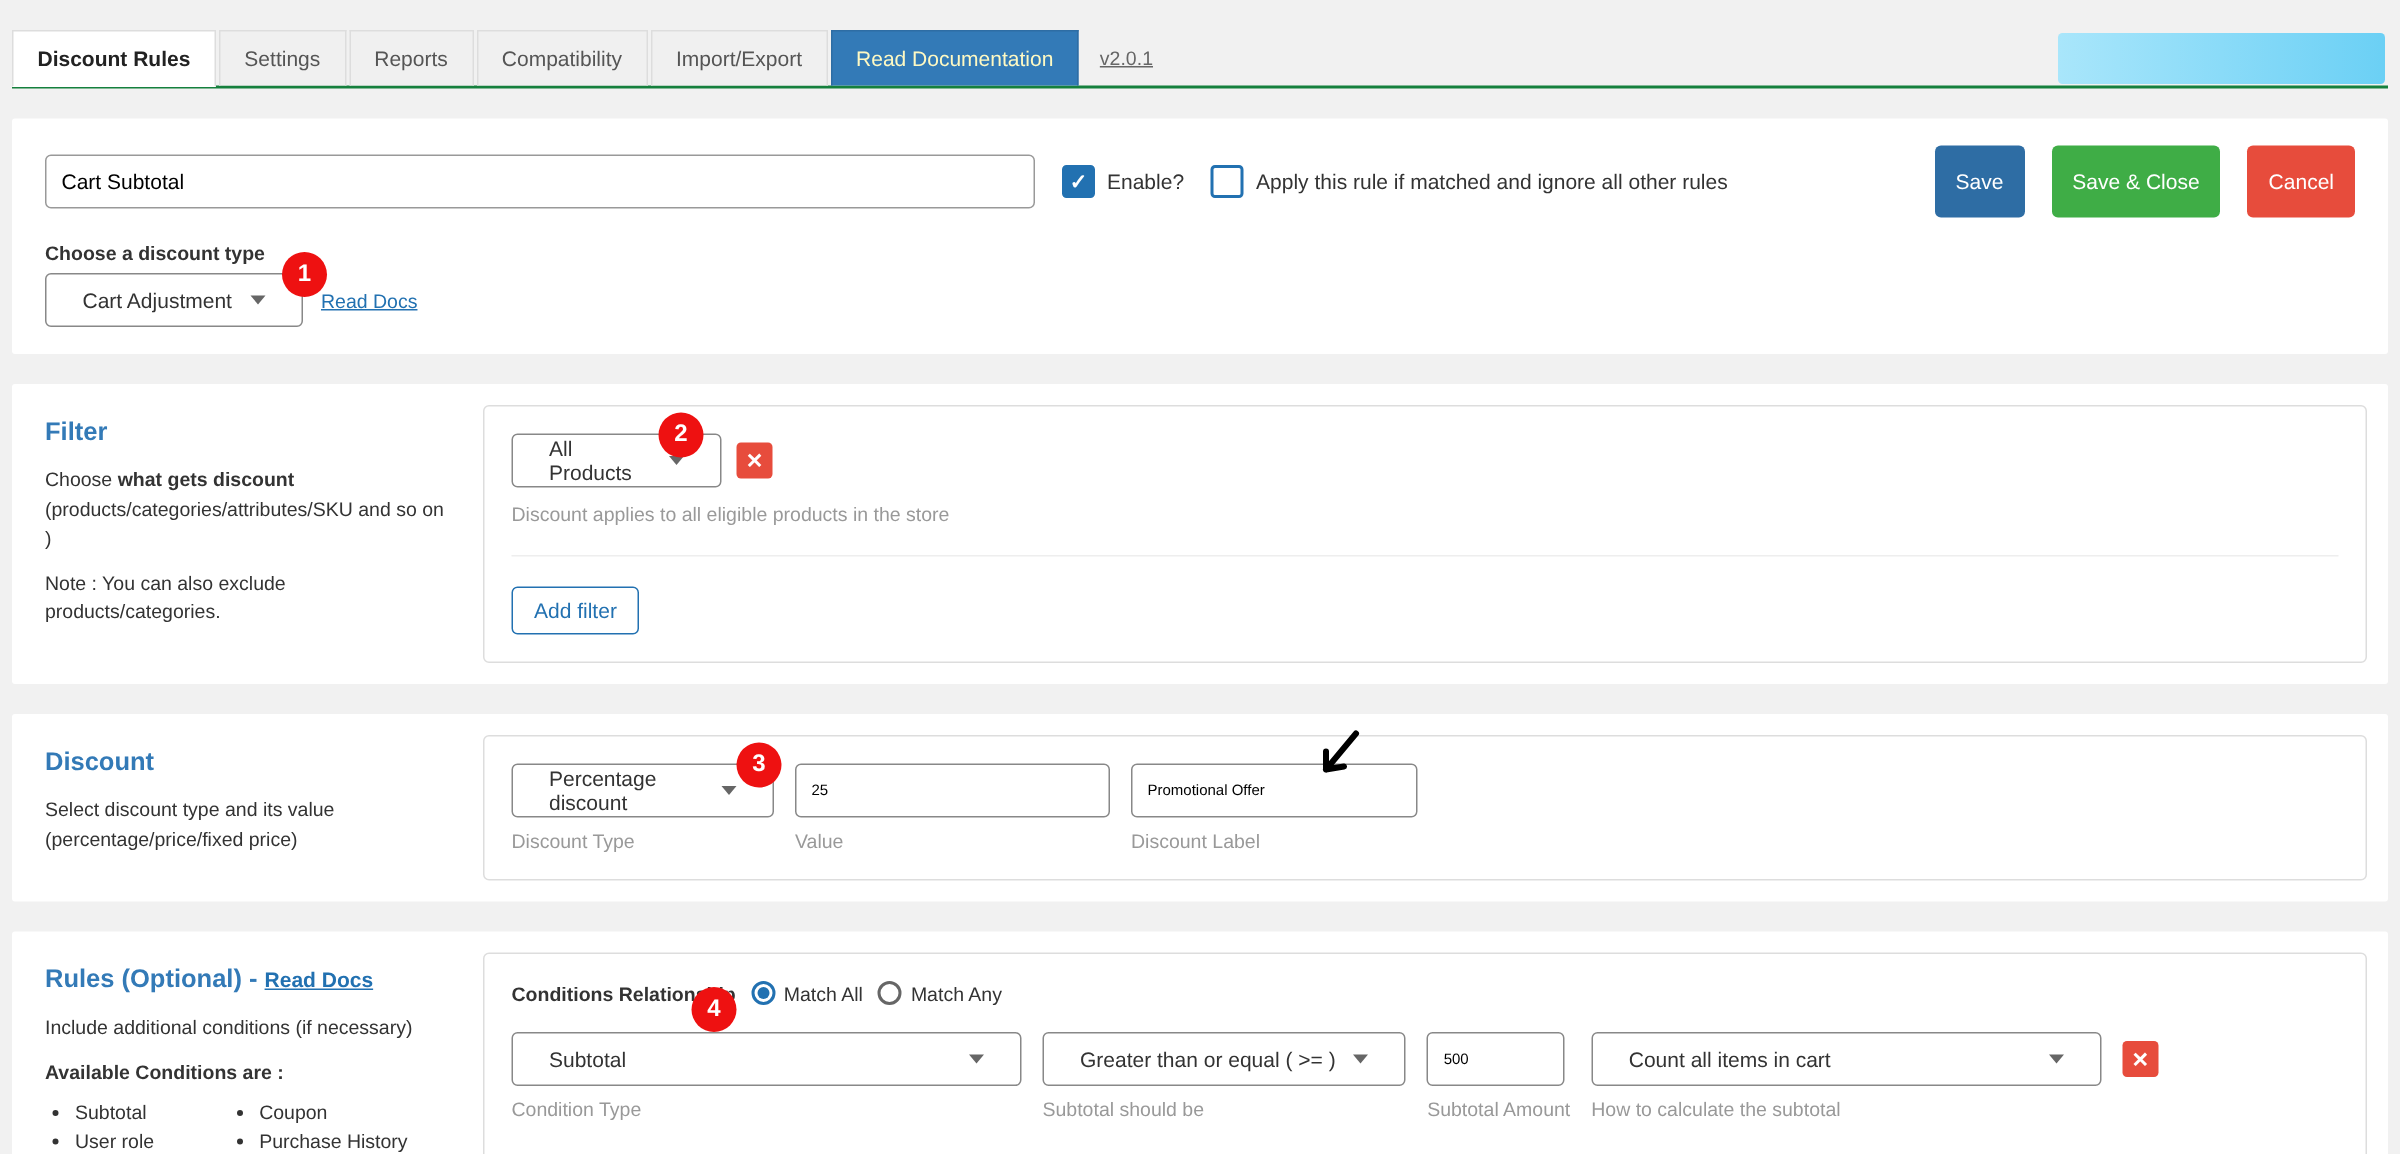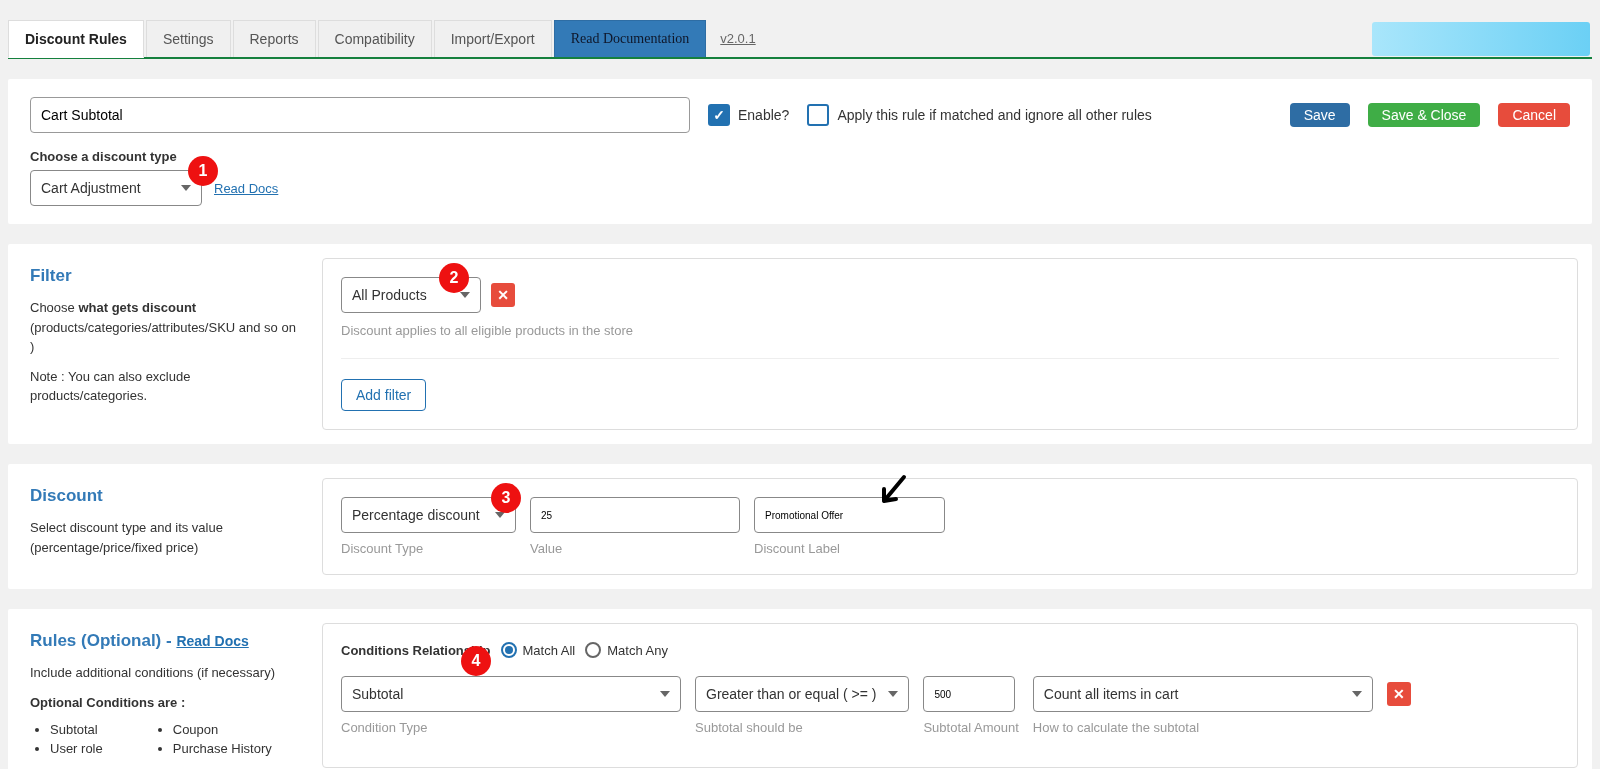--- a/index.html
+++ b/index.html
@@ -1,40 +1,40 @@
 <!DOCTYPE html>
 <html><head>
 <meta charset="utf-8">
 <style>
 * { box-sizing: border-box; margin: 0; padding: 0; }
 body { font-family: -apple-system, BlinkMacSystemFont, "Segoe UI", Arial, sans-serif; background: #f1f1f1; font-size: 14px; color: #333; }
 .page { padding: 0 8px; }
 .tabs-row { display: flex; align-items: center; background: transparent; border-bottom: 2px solid #15803d; margin-top: 20px; position: relative; }
 .tab { padding: 10px 16px; background: #f0f0f0; border: 1px solid #ddd; border-bottom: none; margin-right: 2px; cursor: pointer; color: #555; font-size: 14px; }
 .tab.active { background: #fff; font-weight: 600; color: #222; border-bottom: 1px solid #fff; margin-bottom: -1px; }
-.tab.doc { background: #337ab7; color: #0f172a; border-color: #2e6da4; font-weight: 500; font-family: Liberation Serif, serif; }
+.tab.doc { background: #337ab7; color: #fef9c3; border-color: #2e6da4; font-weight: 500; }
 .version { padding: 10px 12px; color: #666; font-size: 13px; text-decoration: underline; }
 .brand-strip { position: absolute; right: 2px; top: 2px; width: 218px; height: 34px; background: linear-gradient(90deg, #a9e6fb, #6bd0f5); border-radius: 3px; }
 
 .panel { background: #fff; padding: 18px 22px; margin-top: 20px; border-radius: 2px; }
 
 .top-row { display: flex; align-items: center; gap: 18px; }
 .rule-name { width: 660px; height: 36px; border: 1px solid #999; border-radius: 4px; padding: 0 10px; font-size: 14px; }
 .check-wrap { display: flex; align-items: center; gap: 8px; font-size: 14px; }
 .chk { width: 22px; height: 22px; border: 2px solid #2271b1; border-radius: 3px; display: flex; align-items: center; justify-content: center; background: #fff; cursor: pointer; }
 .chk.checked { background: #2271b1; }
 .chk.checked::after { content: "✓"; color: #fff; font-size: 14px; font-weight: bold; }
 .spacer { flex: 1; }
-.btn { padding: 4px 14px; border-radius: 4px; color: #fff; cursor: pointer; border: none; font-size: 14px; }
+.btn { padding: 16px 14px; border-radius: 4px; color: #fff; cursor: pointer; border: none; font-size: 14px; }
 .btn-save { background: #2e6da4; }
 .btn-saveclose { background: #3fad46; }
 .btn-cancel { background: #e74c3c; }
 
 .label-bold { font-weight: 700; font-size: 13px; margin-top: 16px; margin-bottom: 6px; }
-.select-like { display: inline-flex; align-items: center; border: 1px solid #888; border-radius: 4px; padding: 0 10px; height: 36px; background: #fff; cursor: pointer; min-width: 140px; justify-content: space-between; gap: 12px; }
+.select-like { display: inline-flex; align-items: center; border: 1px solid #888; border-radius: 4px; padding: 0 24px; height: 36px; background: #fff; cursor: pointer; min-width: 140px; justify-content: space-between; gap: 12px; }
 .select-like.wide { min-width: 340px; }
 .select-like.med { min-width: 180px; }
 .caret { width: 0; height: 0; border-left: 5px solid transparent; border-right: 5px solid transparent; border-top: 6px solid #666; }
 .read-docs { color: #2271b1; text-decoration: underline; font-size: 13px; margin-left: 12px; cursor: pointer; }
 
 .section-panel { background: #fff; margin-top: 20px; display: flex; padding: 0; border-radius: 2px; }
 .side { width: 314px; padding: 22px; }
 .side h3 { color: #337ab7; font-size: 17px; font-weight: 600; margin-bottom: 12px; }
 .side p { font-size: 13px; color: #333; line-height: 1.5; margin-bottom: 10px; }
 .side strong { font-weight: 700; }
@@ -165,21 +165,21 @@
       </div>
     </div>
   </div>
 
   <div class="section-panel">
     <div class="side">
       <h3>
         <span>Rules (Optional) - </span><a class="read-docs" style="margin-left:0;font-size:14px;">Read Docs</a>
       </h3>
       <p>Include additional conditions (if necessary)</p>
-      <p style="font-weight:700;">Optional Conditions are :</p>
+      <p style="font-weight:700;">Available Conditions are :</p>
       <div class="cols-2">
         <ul class="cond-list">
           <li>Subtotal</li>
           <li>User role</li>
         </ul>
         <ul class="cond-list">
           <li>Coupon</li>
           <li>Purchase History</li>
         </ul>
       </div>

